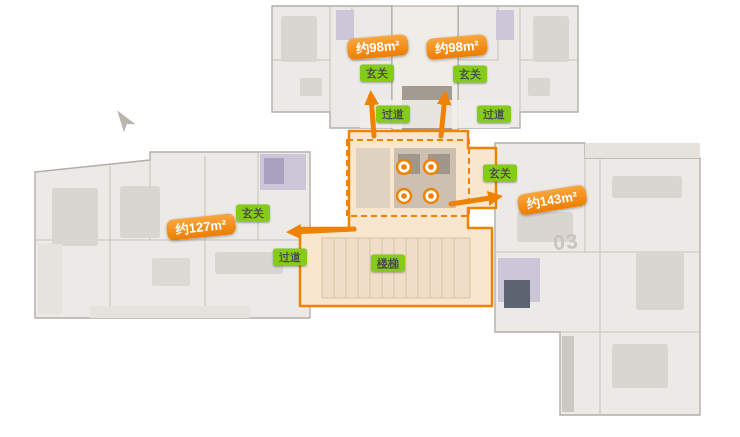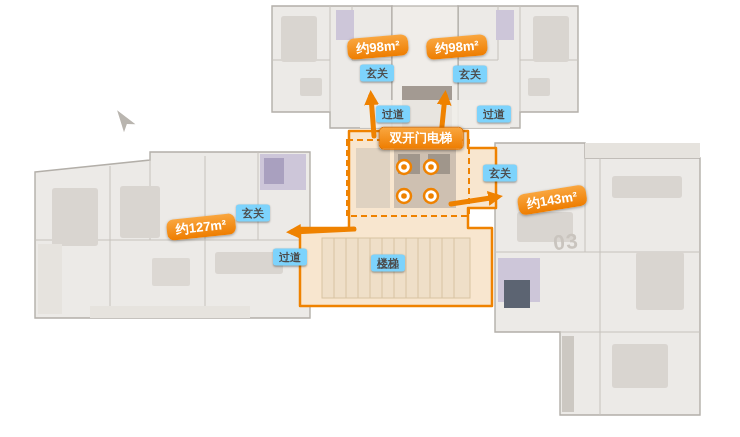--- a/index.html
+++ b/index.html
@@ -24,21 +24,21 @@
     white-space:nowrap;
   }
   .badge.elevator{
     font-size:12.5px;
     padding:4px 10px;
     border-radius:5px;
     border:1px solid #d96f00;
   }
   .tag{
     position:absolute;
-    background:#7dd3fc;
+    background:#84cc16;
     color:#4c4c4c;
     font-weight:bold;
     font-size:11px;
     line-height:1;
     padding:3px 6px;
     border-radius:3px;
     box-shadow:0 1px 2px rgba(0,0,0,.3);
     white-space:nowrap;
   }
   .unitno{
@@ -150,21 +150,20 @@
     <g transform="translate(124,120) rotate(-35)">
       <path d="M0,-12 L7,10 L0,5 L-7,10 Z" fill="#b9b5af"></path>
     </g>
   </svg>
 
   <div class="badge" style="left:378px;top:47px;transform:translate(-50%,-50%) rotate(-5deg);">约98m²</div>
   <div class="badge" style="left:457px;top:47px;transform:translate(-50%,-50%) rotate(-5deg);">约98m²</div>
   <div class="badge" style="left:201px;top:227px;transform:translate(-50%,-50%) rotate(-6deg);">约127m²</div>
   <div class="badge" style="left:552px;top:200px;transform:translate(-50%,-50%) rotate(-9deg);">约143m²</div>
 
-  <div class="badge elevator" style="left:421px;top:138px;transform:translate(-50%,-50%);">双开门电梯</div>
 
   <div class="tag" style="left:377px;top:73px;transform:translate(-50%,-50%);">玄关</div>
   <div class="tag" style="left:470px;top:74px;transform:translate(-50%,-50%);">玄关</div>
   <div class="tag" style="left:393px;top:114px;transform:translate(-50%,-50%);">过道</div>
   <div class="tag" style="left:494px;top:114px;transform:translate(-50%,-50%);">过道</div>
   <div class="tag" style="left:500px;top:173px;transform:translate(-50%,-50%);">玄关</div>
   <div class="tag" style="left:253px;top:213px;transform:translate(-50%,-50%);">玄关</div>
   <div class="tag" style="left:290px;top:257px;transform:translate(-50%,-50%);">过道</div>
   <div class="tag" style="left:388px;top:263px;transform:translate(-50%,-50%);text-decoration:underline;">楼梯</div>
 

